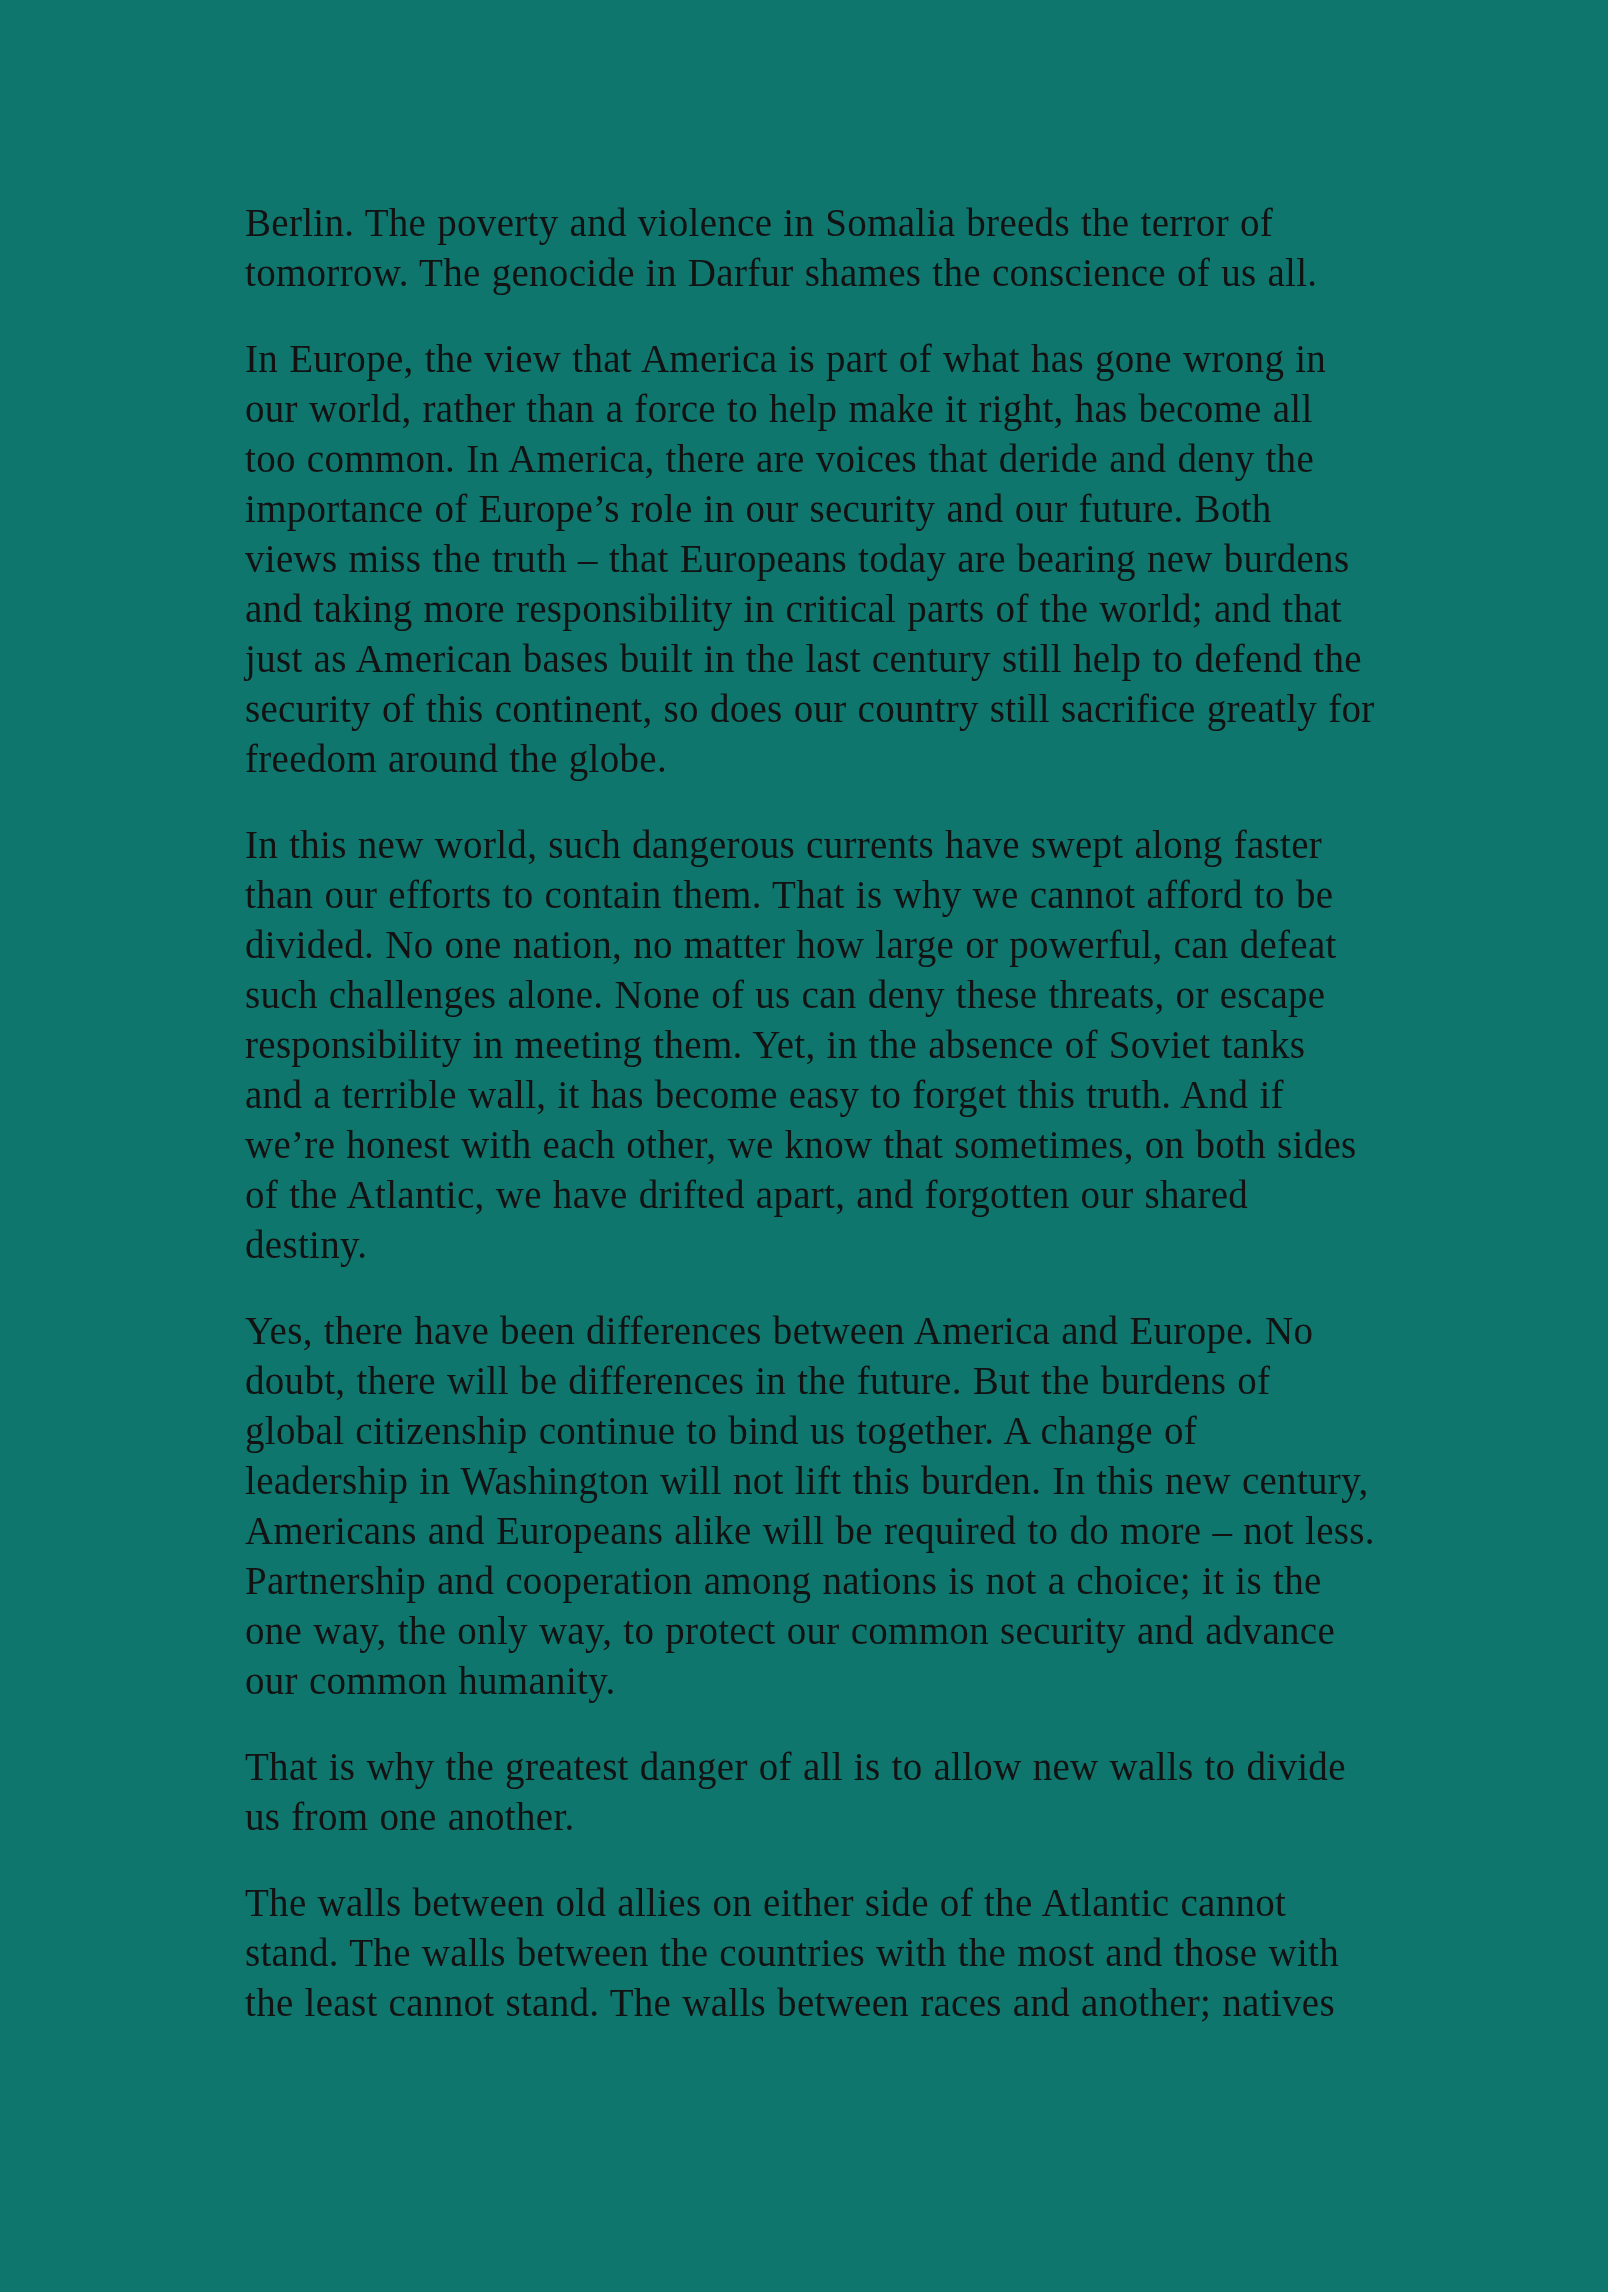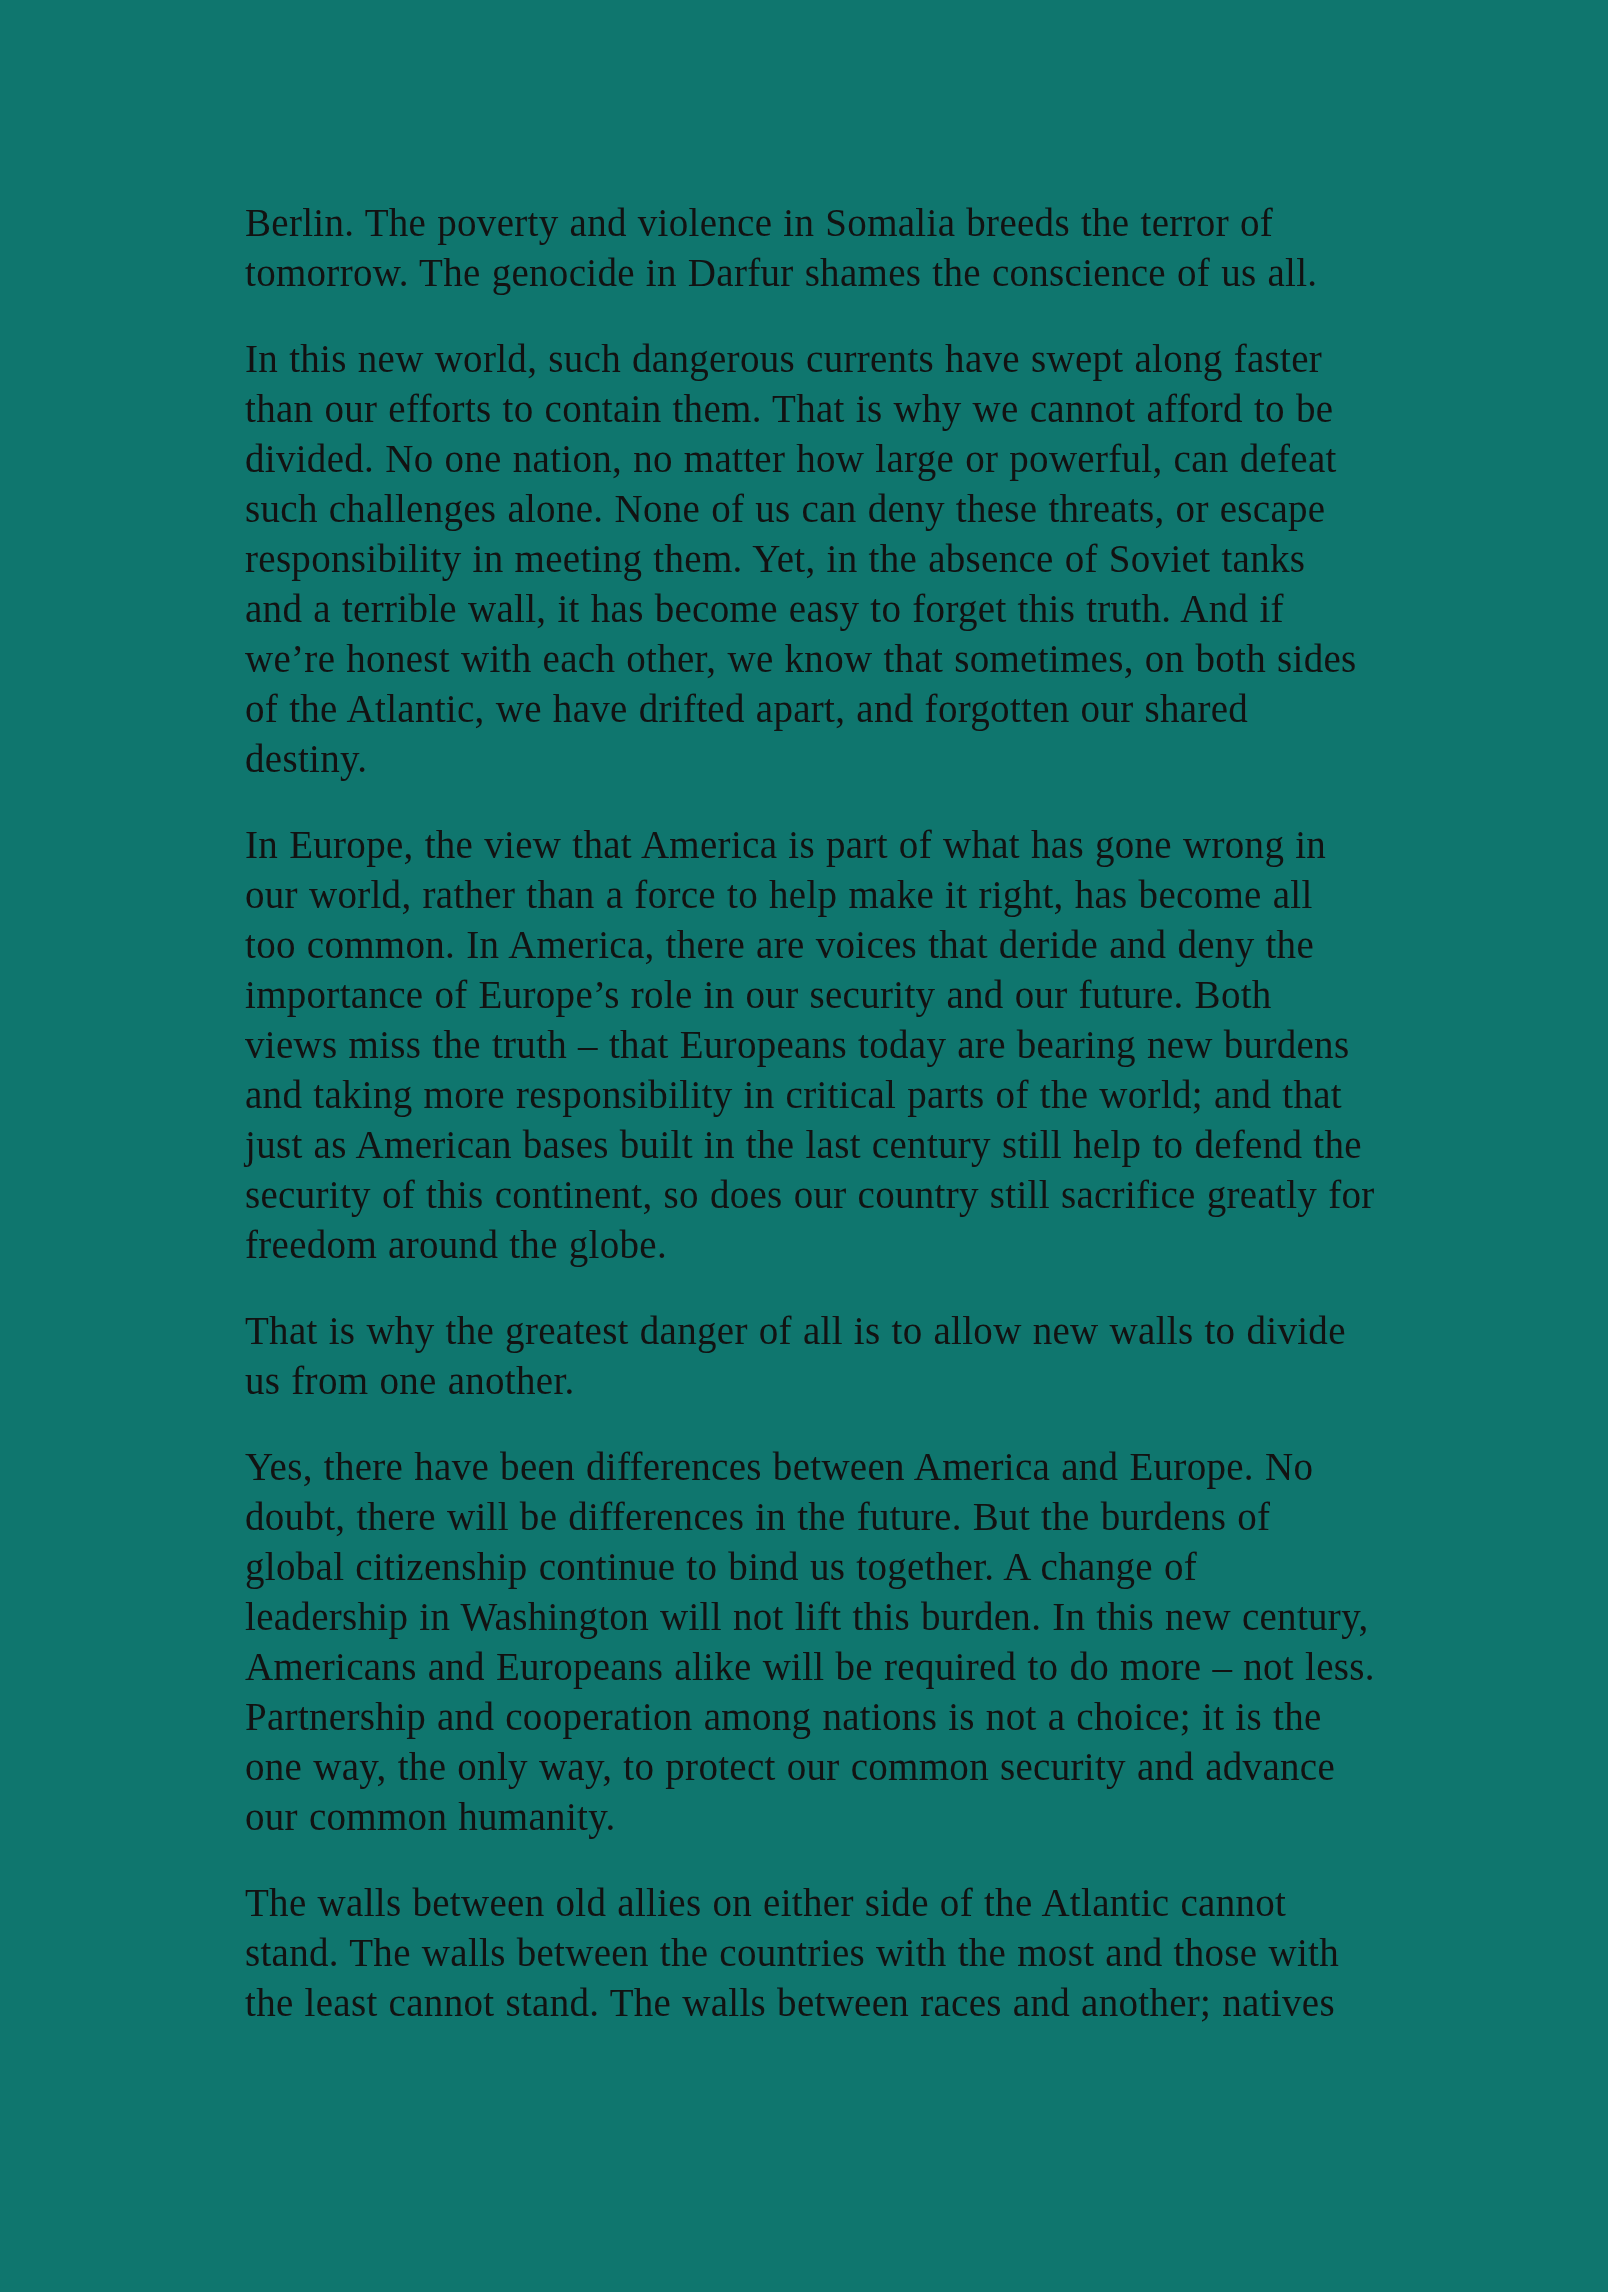--- a/index.html
+++ b/index.html
@@ -40,46 +40,46 @@
     white-space: pre-line; 
   }
 </style>
 </head>
 <body>
 
 <div class="doc-page">
   <div class="doc-text">
     <p>Berlin. The poverty and violence in Somalia breeds the terror of
 tomorrow. The genocide in Darfur shames the conscience of us all.</p>
+    <p>In Europe, the view that America is part of what has gone wrong in
+our world, rather than a force to help make it right, has become all
+too common. In America, there are voices that deride and deny the
+importance of Europe’s role in our security and our future. Both
+views miss the truth – that Europeans today are bearing new burdens
+and taking more responsibility in critical parts of the world; and that
+just as American bases built in the last century still help to defend the
+security of this continent, so does our country still sacrifice greatly for
+freedom around the globe.</p>
     <p>In this new world, such dangerous currents have swept along faster
 than our efforts to contain them. That is why we cannot afford to be
 divided. No one nation, no matter how large or powerful, can defeat
 such challenges alone. None of us can deny these threats, or escape
 responsibility in meeting them. Yet, in the absence of Soviet tanks
 and a terrible wall, it has become easy to forget this truth. And if
 we’re honest with each other, we know that sometimes, on both sides
 of the Atlantic, we have drifted apart, and forgotten our shared
 destiny.</p>
-    <p>In Europe, the view that America is part of what has gone wrong in
-our world, rather than a force to help make it right, has become all
-too common. In America, there are voices that deride and deny the
-importance of Europe’s role in our security and our future. Both
-views miss the truth – that Europeans today are bearing new burdens
-and taking more responsibility in critical parts of the world; and that
-just as American bases built in the last century still help to defend the
-security of this continent, so does our country still sacrifice greatly for
-freedom around the globe.</p>
-    <p>That is why the greatest danger of all is to allow new walls to divide
-us from one another.</p>
     <p>Yes, there have been differences between America and Europe. No
 doubt, there will be differences in the future. But the burdens of
 global citizenship continue to bind us together. A change of
 leadership in Washington will not lift this burden. In this new century,
 Americans and Europeans alike will be required to do more – not less.
 Partnership and cooperation among nations is not a choice; it is the
 one way, the only way, to protect our common security and advance
 our common humanity.</p>
+    <p>That is why the greatest danger of all is to allow new walls to divide
+us from one another.</p>
     <p>The walls between old allies on either side of the Atlantic cannot
 stand. The walls between the countries with the most and those with
 the least cannot stand. The walls between races and another; natives</p>
   </div>
 </div>
 
 
 </body></html>

